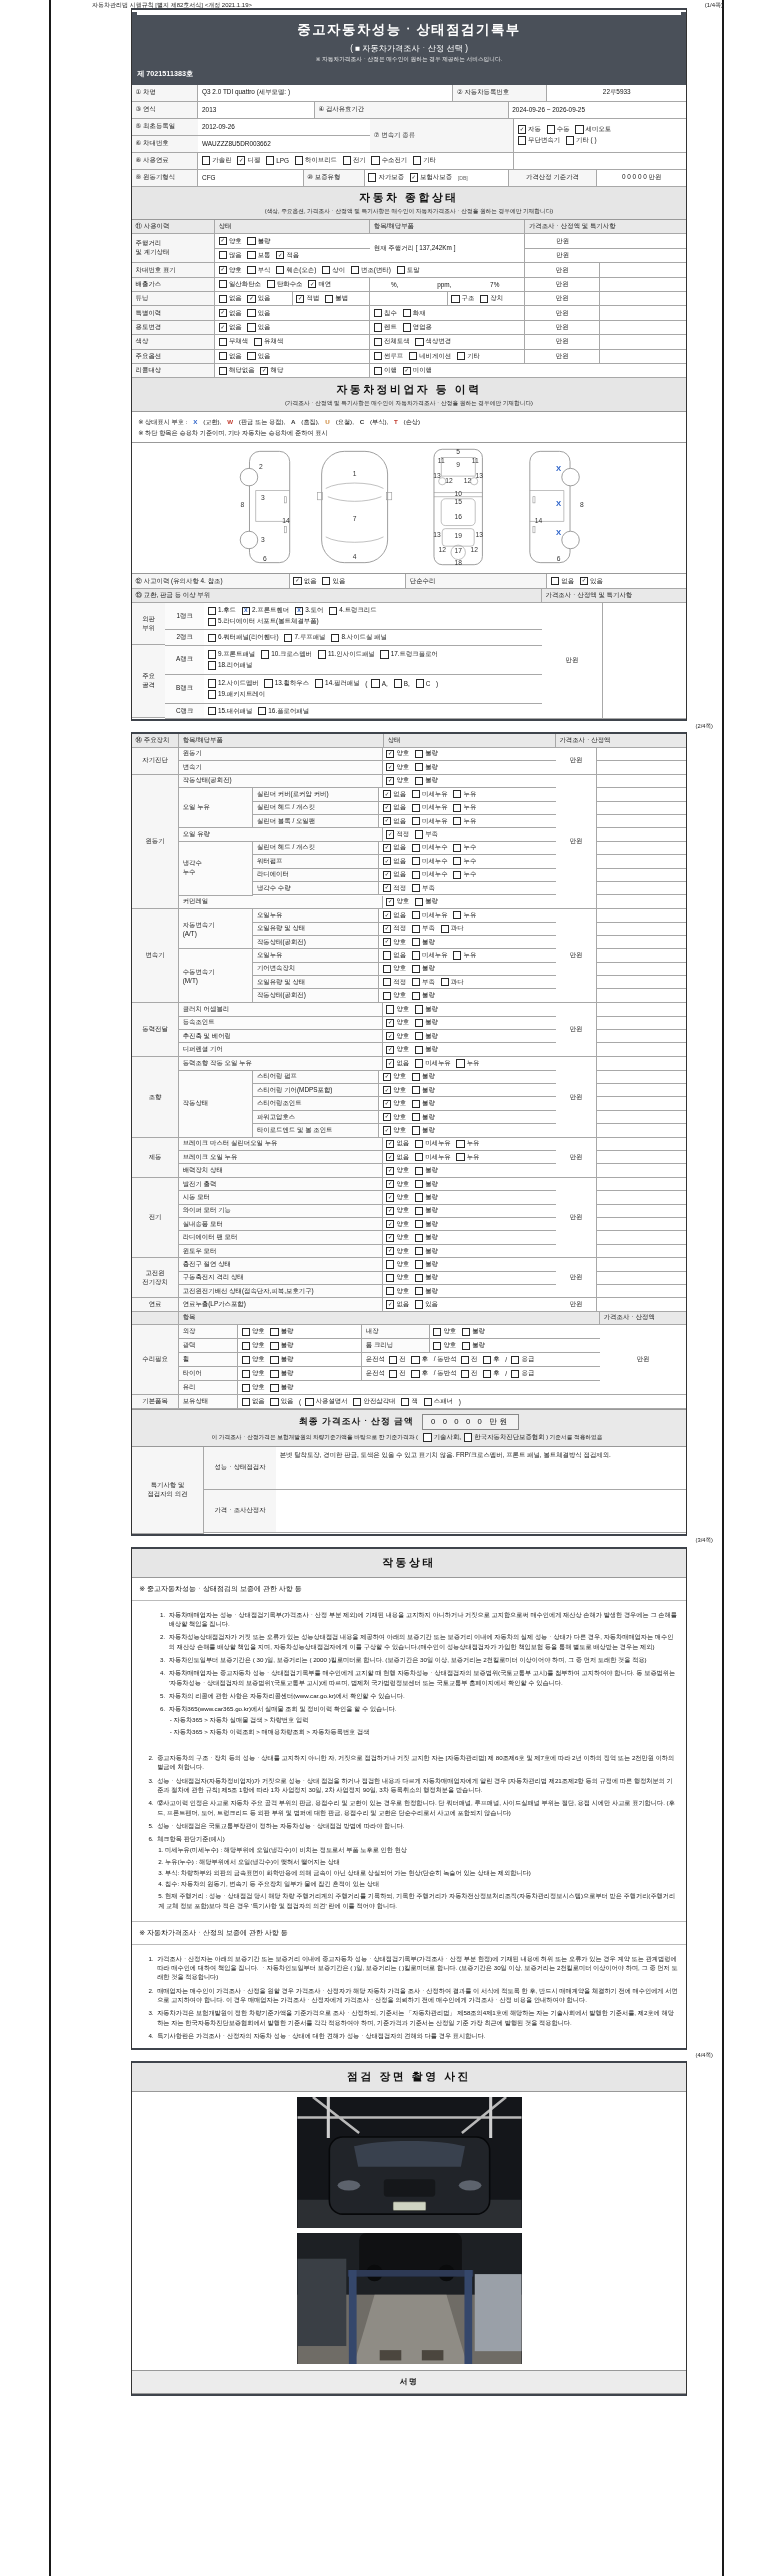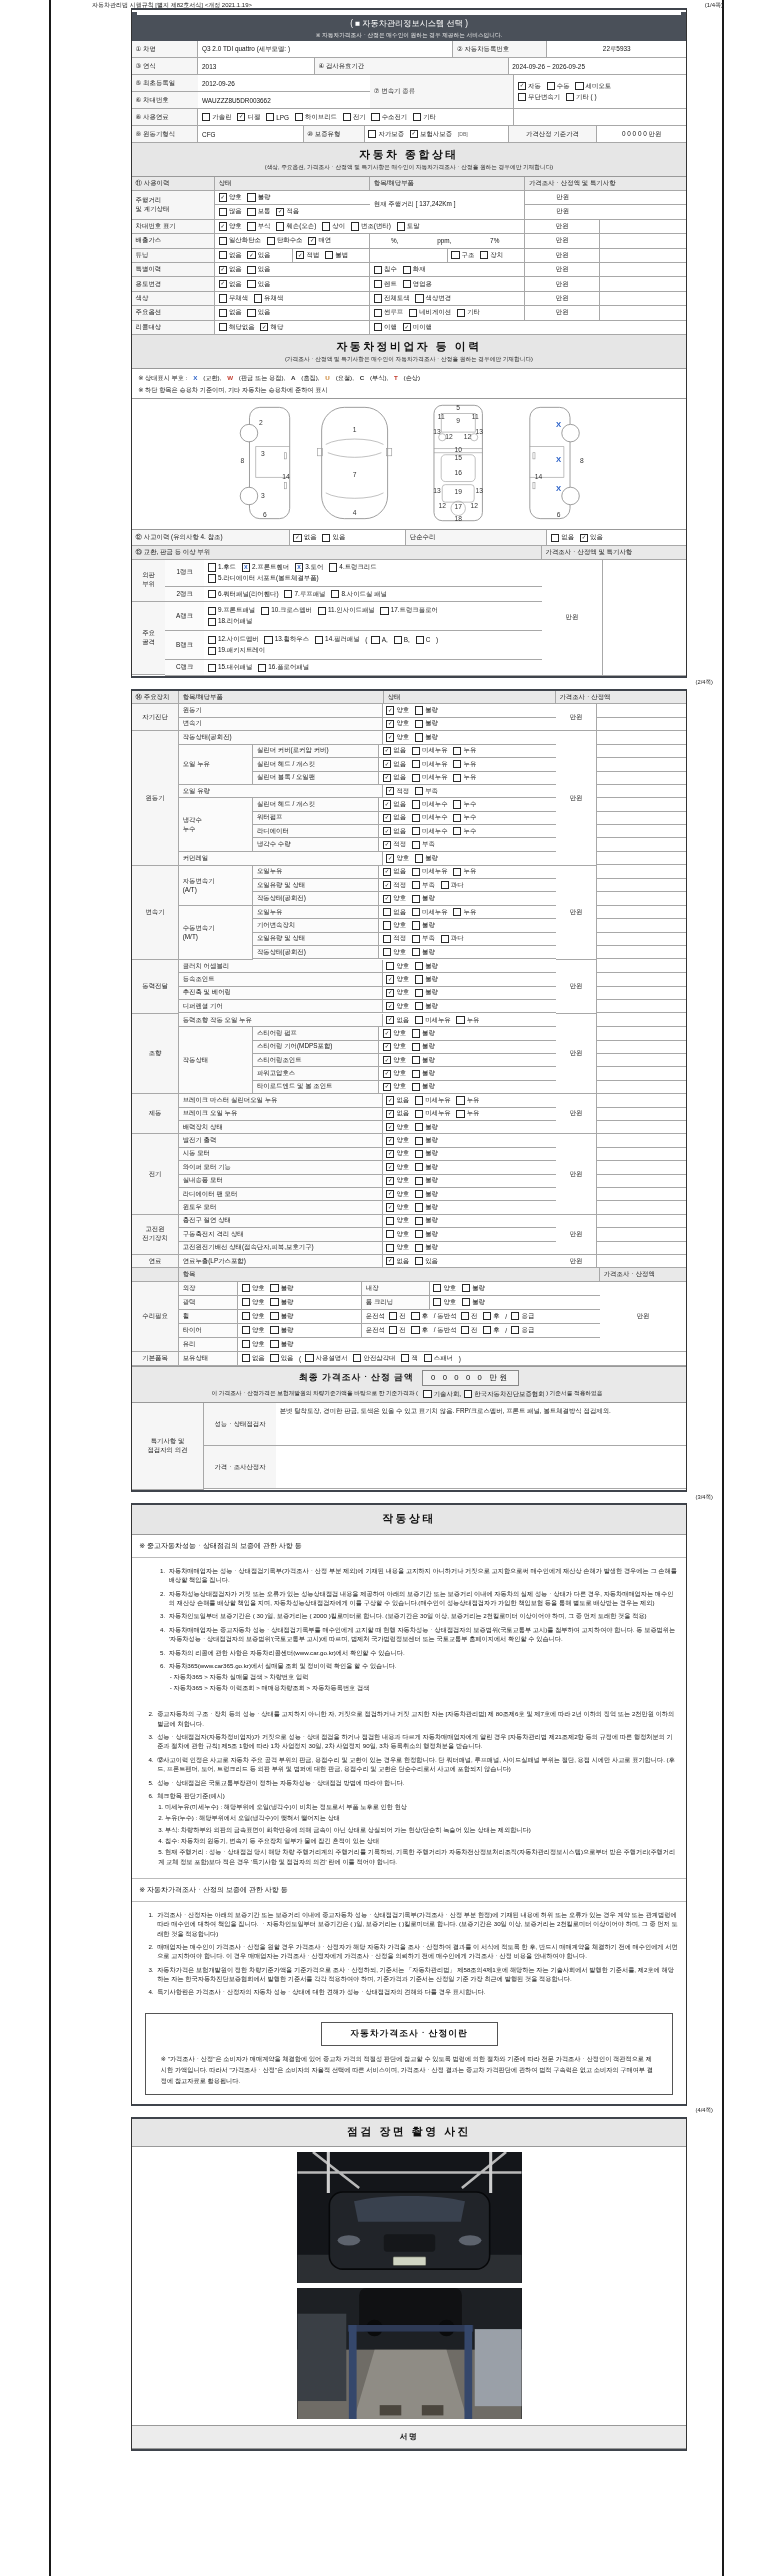--- a/index.html
+++ b/index.html
@@ -91,22 +91,24 @@
 <div class="topline">
   <span>자동차관리법 시행규칙 [별지 제82호서식] &lt;개정 2021.1.19&gt;</span>
   <span>(1/4쪽)</span>
 </div>
 
 <div class="page">
 
   <div class="sheet">
     <div class="dkhead">
       <div class="stripe"></div>
-      <div class="dk-sub">( ■ 자동차관리정보시스템 선택 )</div>
+      <div class="dk-title">중고자동차성능ㆍ상태점검기록부</div>
+      <div class="dk-sub">( ■ 자동차가격조사ㆍ산정 선택 )</div>
       <div class="dk-note">※ 자동차가격조사ㆍ산정은 매수인이 원하는 경우 제공하는 서비스입니다.</div>
+      <div class="docno">제 7021511383호</div>
     </div>
 
     <div class="grid">
         <div class="grow" style="min-height: 17px;">
           <div class="cell lb" style="width: 12%;">
             <span class="t">① 차명</span>
           </div>
           <div class="cell" style="width: 46%;">
             <span class="t">Q3 2.0 TDI quattro (세부모델: )</span>
           </div>
@@ -2317,24 +2319,20 @@
             <div>자동차가격은 보험개발원이 정한 차량기준가액을 기준가격으로 조사ㆍ산정하되, 기준서는 「자동차관리법」 제58조의4제1호에 해당하는 자는 기술사회에서 발행한 기준서를, 제2호에 해당하는 자는 한국자동차진단보증협회에서 발행한 기준서를 각각 적용하여야 하며, 기준가격과 기준서는 산정일 기준 가장 최근에 발행된 것을 적용합니다.</div>
           </div>
         </div>
         <div class="nitem">
           <span class="num">4.</span>
           <div class="txt">
             <div>특기사항란은 가격조사ㆍ산정자의 자동차 성능ㆍ상태에 대한 견해가 성능ㆍ상태점검자의 견해와 다를 경우 표시합니다.</div>
           </div>
         </div>
       </div>
-    <div class="pricebox">
-      <div class="ttl">자동차가격조사ㆍ산정이란</div>
-      <div class="ptext">※ "가격조사ㆍ산정"은 소비자가 매매계약을 체결함에 있어 중고차 가격의 적절성 판단에 참고할 수 있도록 법령에 의한 절차와 기준에 따라 전문 가격조사ㆍ산정인이 객관적으로 제시한 가액입니다. 따라서 "가격조사ㆍ산정"은 소비자의 자율적 선택에 따른 서비스이며, 가격조사ㆍ산정 결과는 중고차 가격판단에 관하여 법적 구속력은 없고 소비자의 구매여부 결정에 참고자료로 활용됩니다.</div>
-    </div>
   </div>
   <div class="pagemark">(4/4쪽)</div>
 
   <div class="sheet">
     <div class="band" style="padding:6.7px 0">
       <div class="bt">점검 장면 촬영 사진</div>
     </div>
     <div class="photos">
       <div class="photoframe">
         <svg width="225" height="131" viewBox="0 0 436 255">

